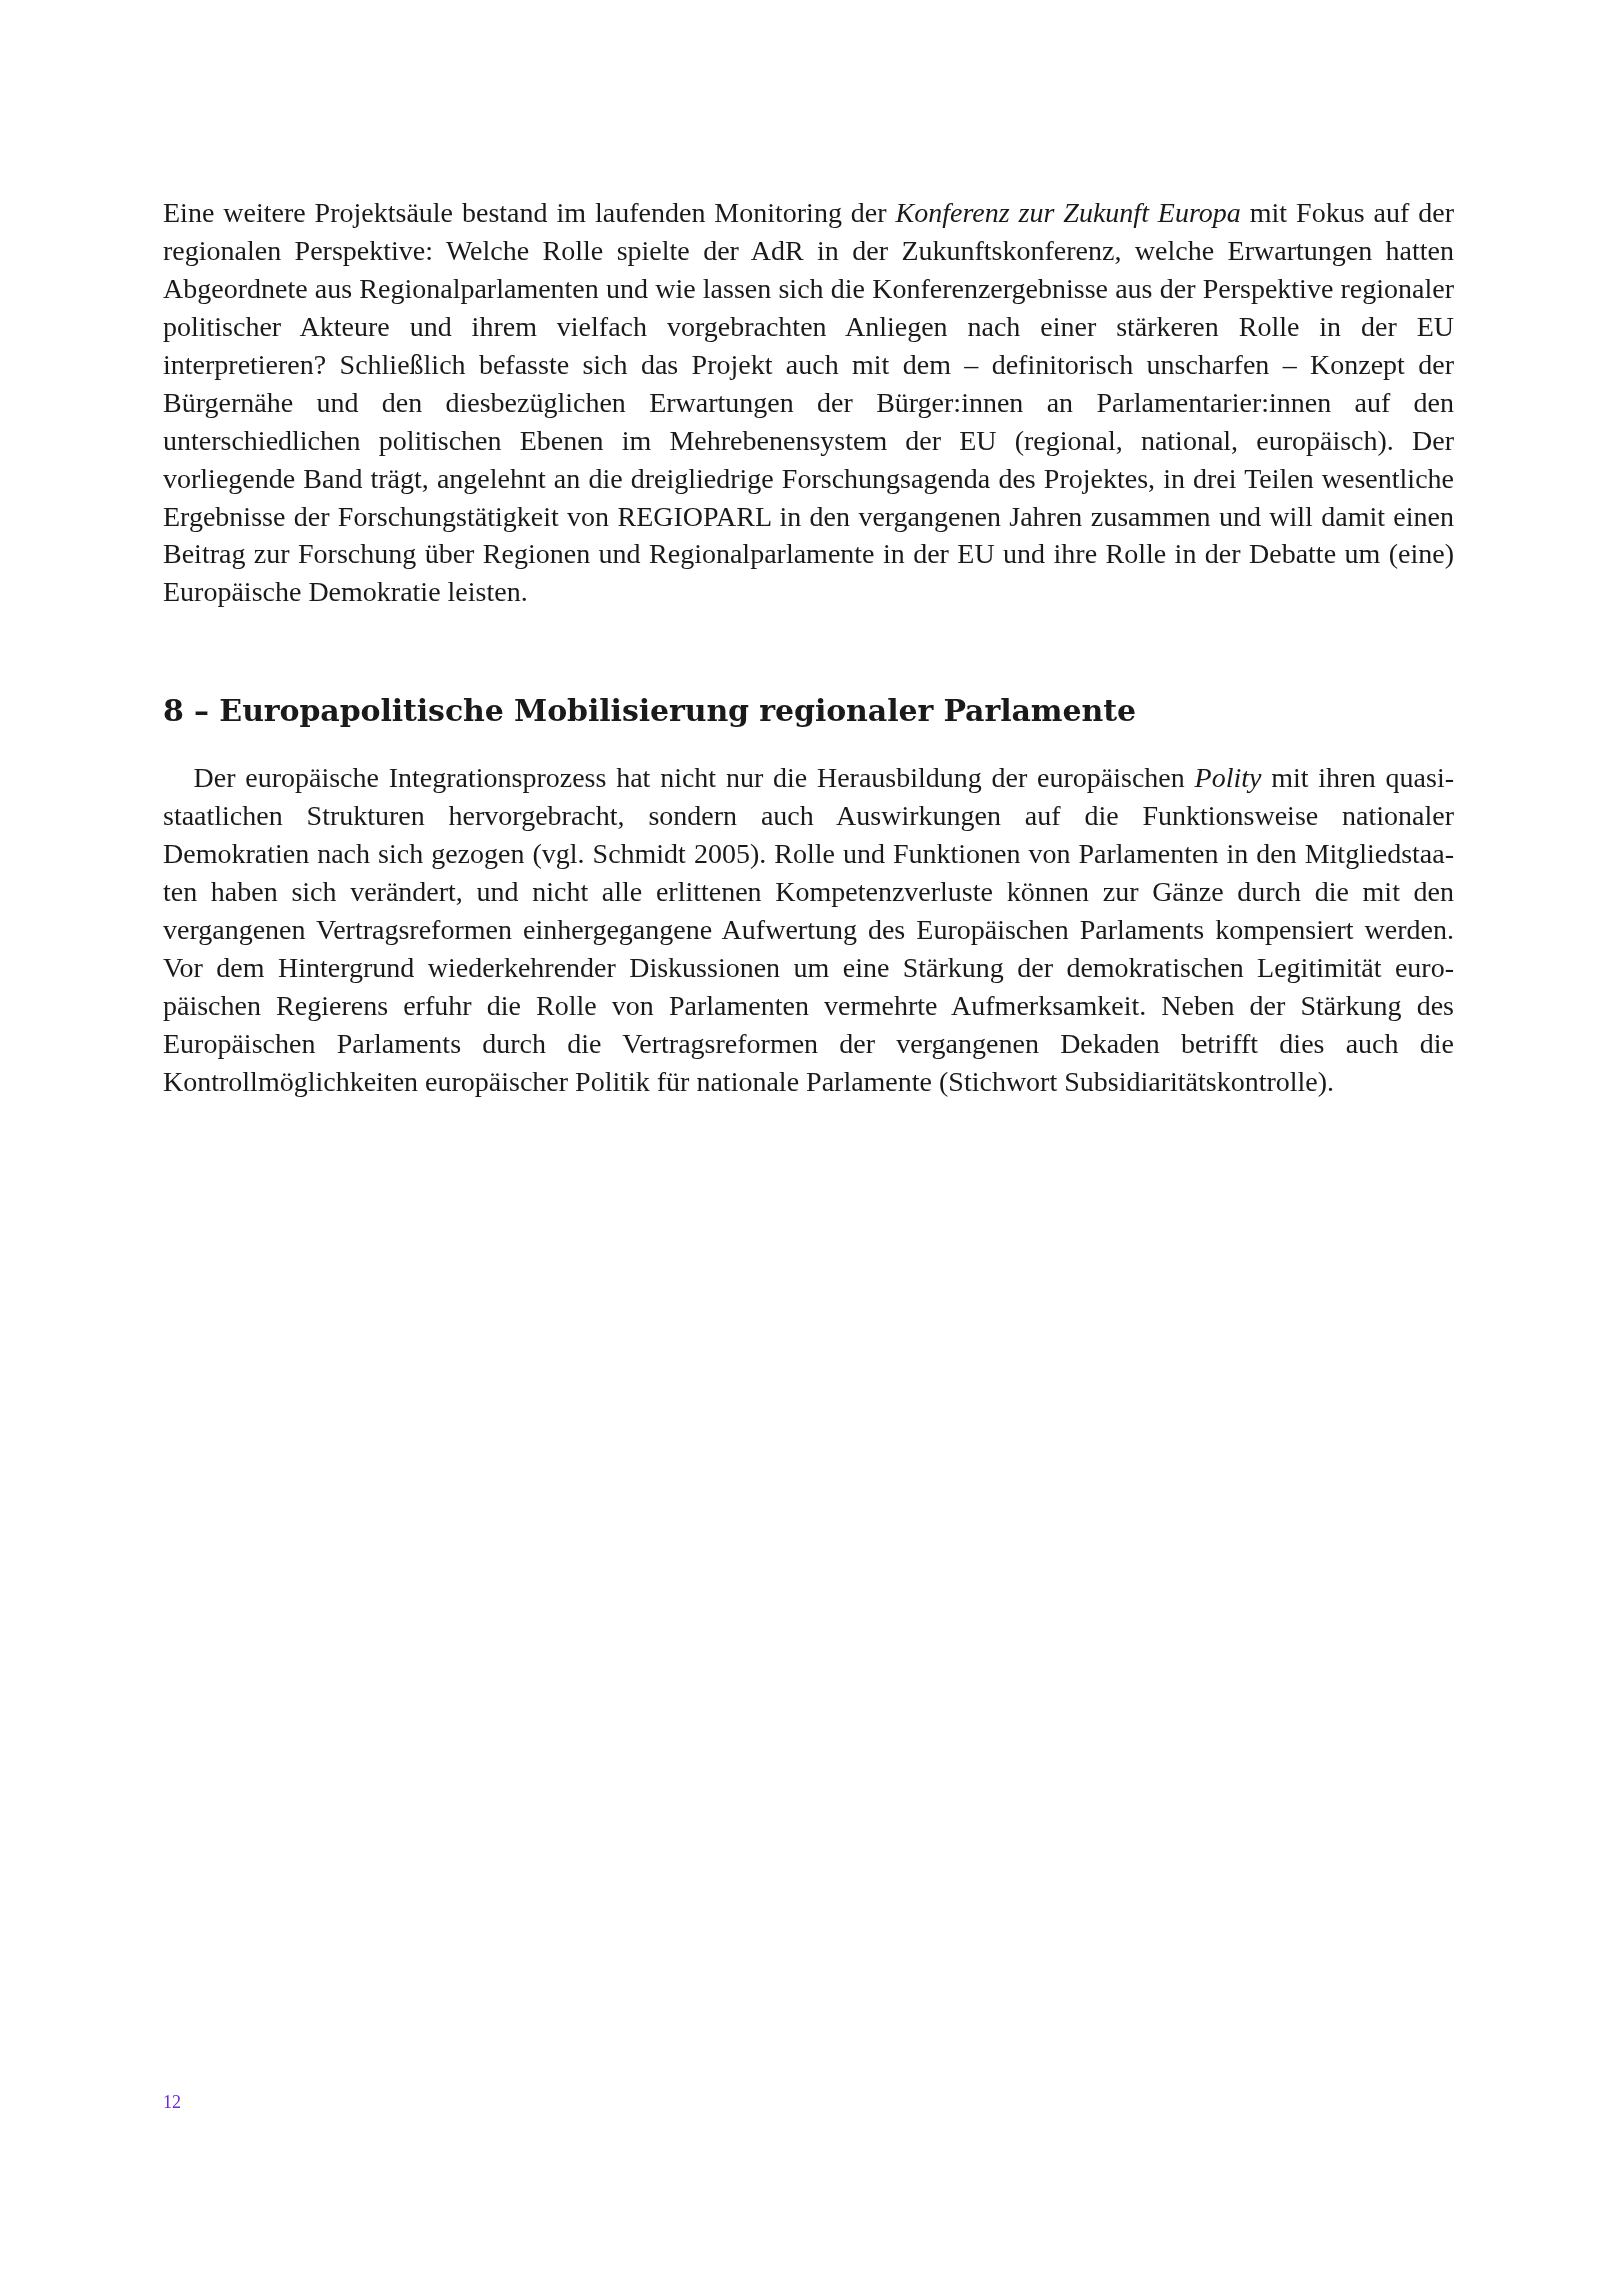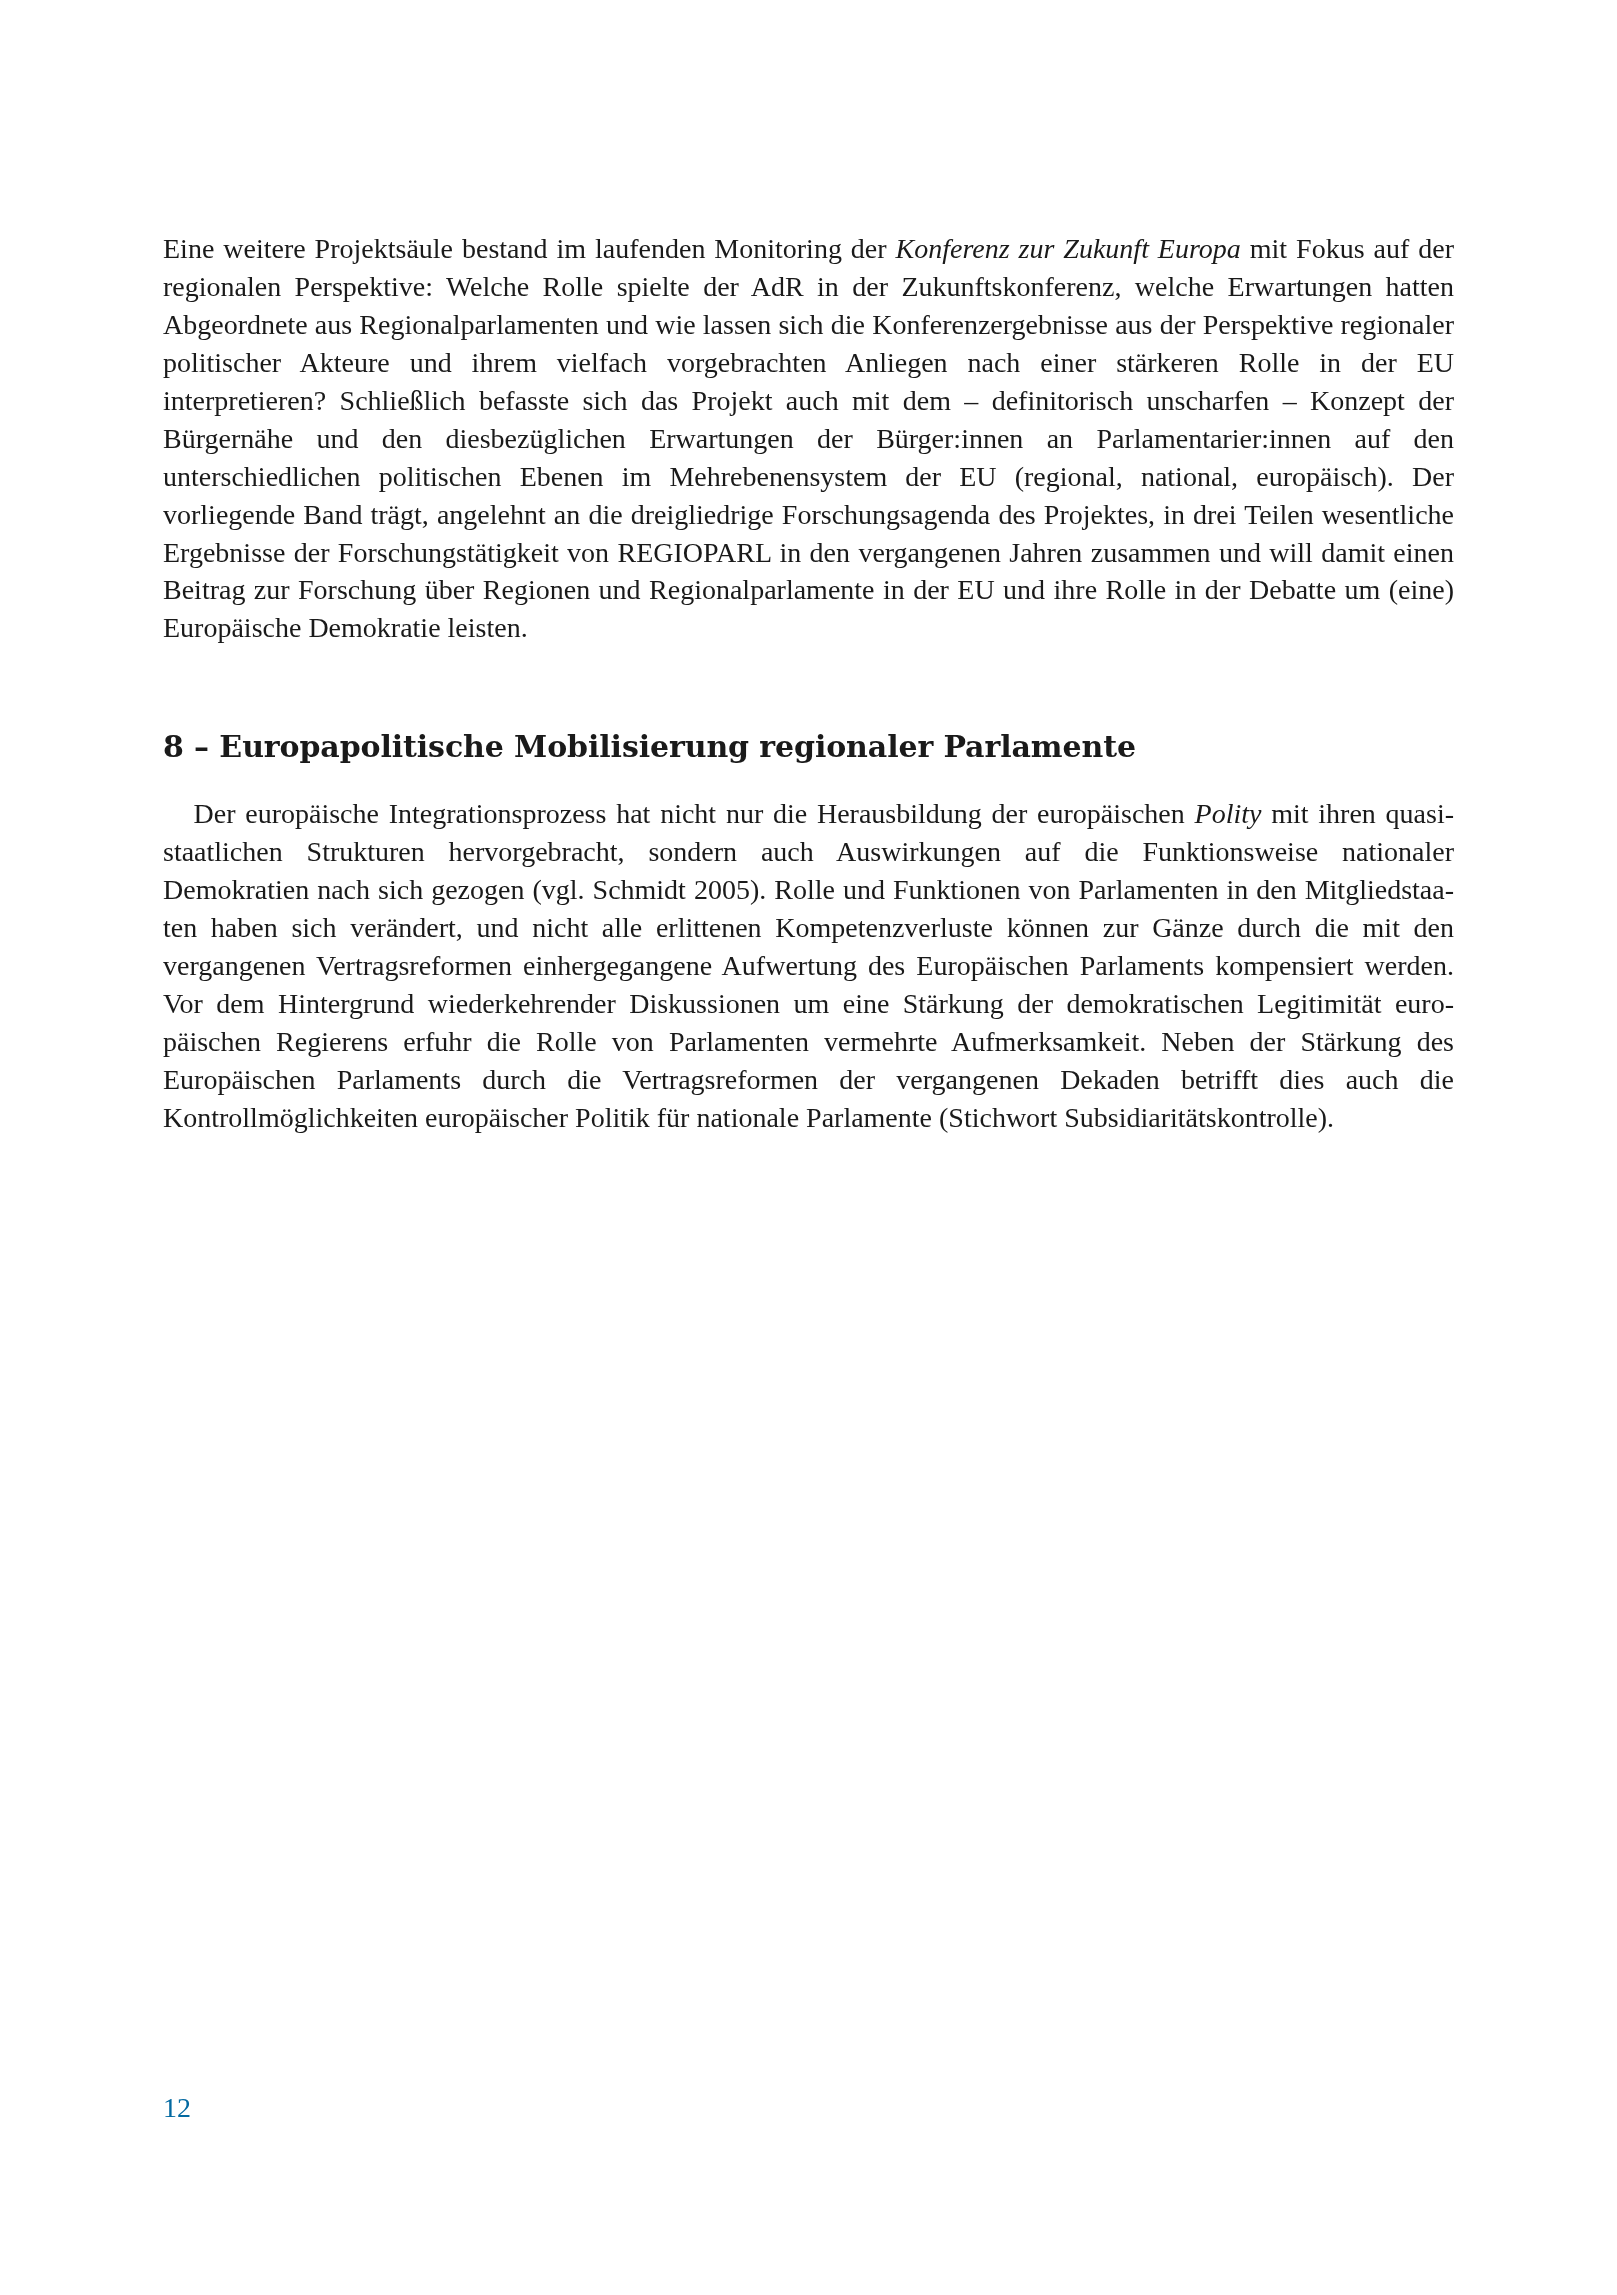--- a/index.html
+++ b/index.html
@@ -21,21 +21,20 @@
     width: 1617px;
     height: 2295px;
     box-sizing: border-box;
     padding: 0;
   }
   .content {
     position: absolute;
     left: 163px;
     top: 194px;
     width: 1291px;
-    margin-top: 36px;
   }
   p.body-par {
     margin: 0;
     font-size: 28px;
     line-height: 1.355;
     text-align: justify;
     text-justify: inter-word;
     hyphens: manual;
     font-family: "Liberation Serif", serif;
   }
@@ -56,23 +55,23 @@
   .gap-after-par1 {
     height: 80px;
   }
   .gap-after-heading {
     height: 29px;
   }
   .folio {
     position: absolute;
     left: 163px;
     top: 2092px;
-    font-size: 28px;
+    font-size: 18px;
     font-family: "Liberation Serif", serif;
-    color: #0369a1;
+    color: #6d28d9;
   }
 </style>
 </head>
 <body>
 
 <div class="page">
 
   <div class="content">
 
     <p class="body-par"><span>Eine weitere Projektsäule bestand im laufenden Monitoring der </span><span class="it">Kon­ferenz zur Zukunft Europa</span><span> mit Fokus auf der regionalen Perspektive: Welche Rolle spielte der AdR in der Zukunftskonferenz, welche Er­wartungen hatten Abgeordnete aus Regionalparlamenten und wie lassen sich die Konferenzergebnisse aus der Perspektive regionaler politischer Akteure und ihrem vielfach vorgebrachten Anliegen nach einer stärkeren Rolle in der EU interpretieren? Schließlich be­fasste sich das Projekt auch mit dem – definitorisch unscharfen – Konzept der Bürgernähe und den diesbezüglichen Erwartungen der Bürger:innen an Parlamentarier:innen auf den unterschiedlichen po­litischen Ebenen im Mehrebenensystem der EU (regional, national, europäisch). Der vorliegende Band trägt, angelehnt an die dreiglied­rige Forschungsagenda des Projektes, in drei Teilen wesentliche Er­gebnisse der Forschungstätigkeit von REGIOPARL in den vergan­genen Jahren zusammen und will damit einen Beitrag zur For­schung über Regionen und Regionalparlamente in der EU und ihre Rolle in der Debatte um (eine) Europäische Demokratie leisten.</span></p>

